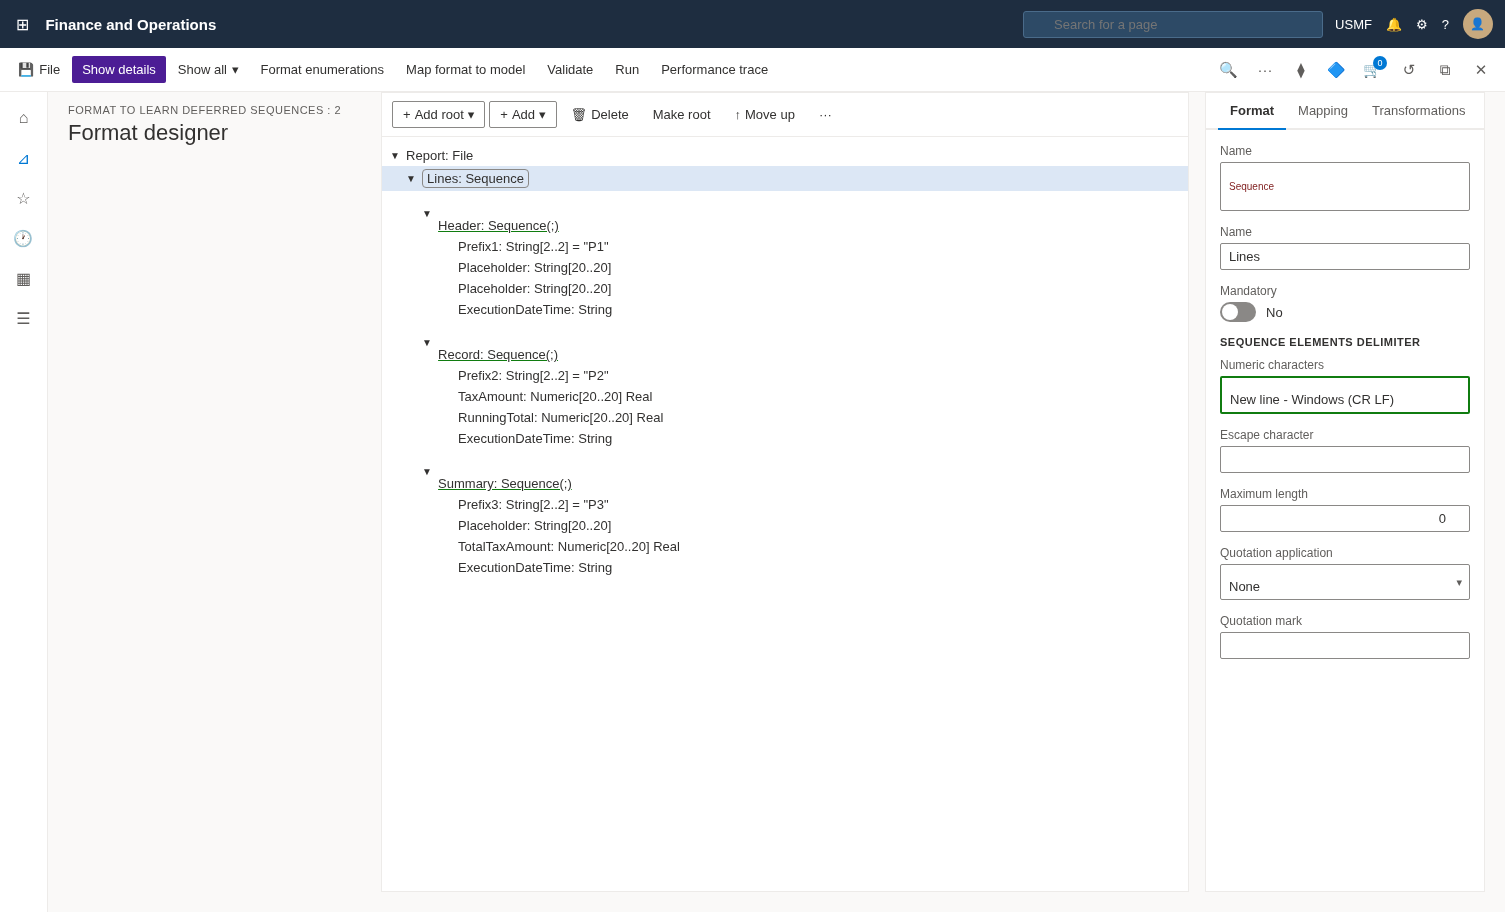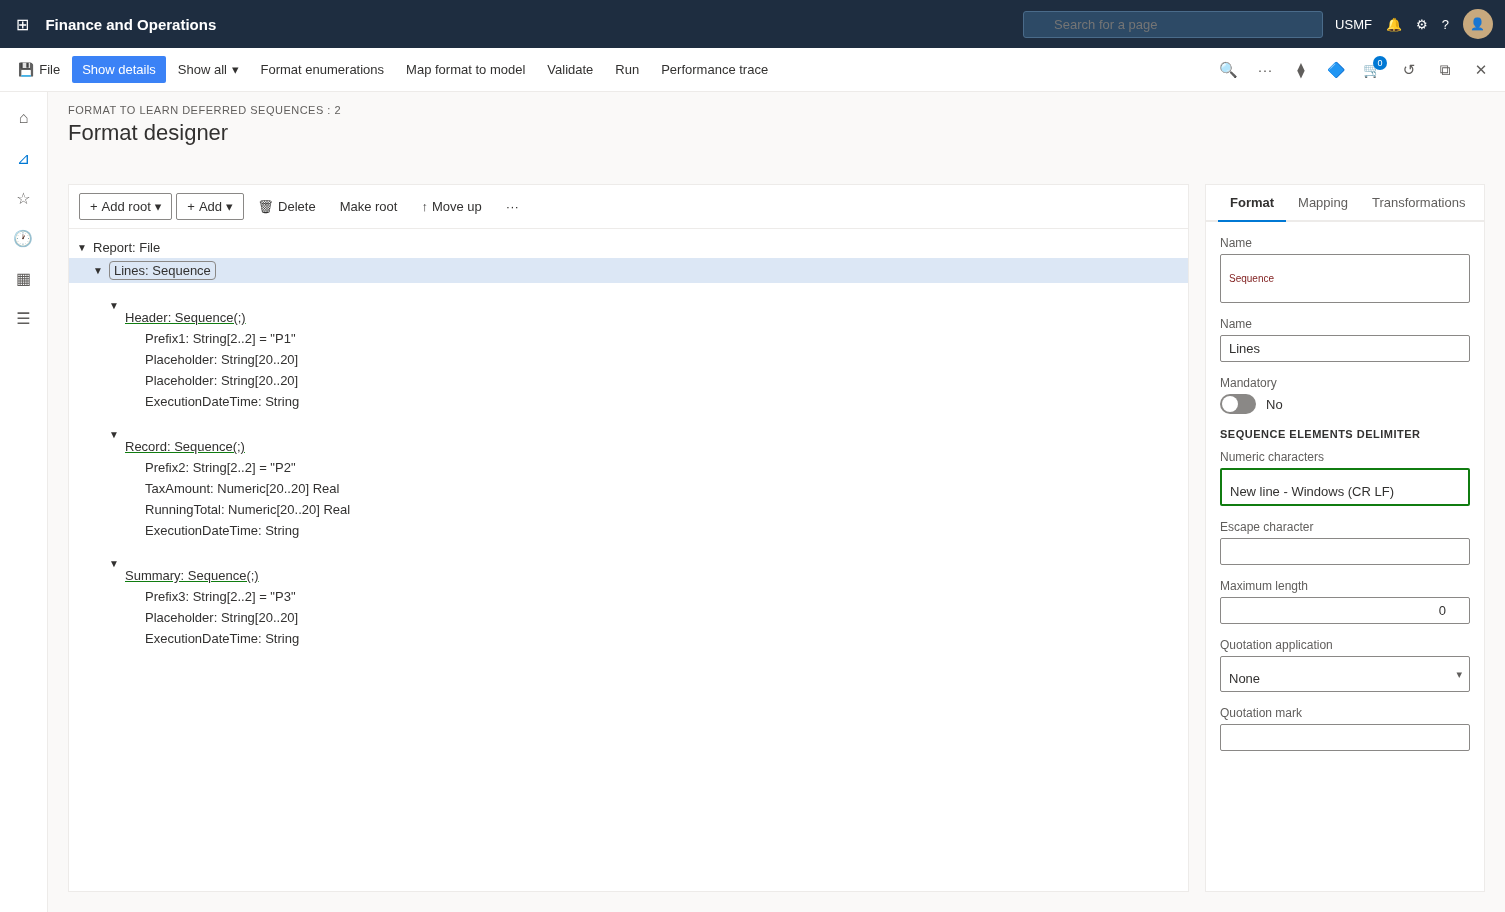--- a/index.html
+++ b/index.html
@@ -50,21 +50,21 @@
       padding: 6px 10px;
       border: none;
       background: transparent;
       cursor: pointer;
       font-size: 13px;
       color: #323130;
       border-radius: 2px;
       white-space: nowrap;
     }
     .cmd-btn.active {
-      background: #3b82f6;
+      background: #4c1d95;
       color: #fff;
     }
     .cmd-right { margin-left: auto; display: flex; align-items: center; gap: 4px; }
     .cmd-icon-btn {
       width: 32px; height: 32px;
       display: flex; align-items: center; justify-content: center;
       border: none; background: transparent; cursor: pointer;
       border-radius: 2px; font-size: 15px; color: #605e5c;
     }
     .badge-btn { position: relative; }
@@ -91,24 +91,23 @@
       width: 36px; height: 36px;
       display: flex; align-items: center; justify-content: center;
       border-radius: 2px; cursor: pointer; color: #605e5c; font-size: 16px;
     }
     .sidebar-icon.active { color: #0078d4; }
 
     
     .content-area {
       flex: 1;
       display: flex;
-      flex-direction: column;
+      flex-direction: row;
       background: #faf9f8;
       overflow: hidden;
-      gap: 30px;
     }
 
     
     .page-header {
       padding: 12px 20px 8px 20px;
       background: #faf9f8;
     }
     .breadcrumb { font-size: 11px; color: #605e5c; text-transform: uppercase; letter-spacing: 0.5px; margin-bottom: 4px; }
     .page-title { font-size: 22px; font-weight: 300; color: #323130; }
 
@@ -456,20 +455,24 @@
           <div class="tree-item" style="padding-left: 60px;">
             <span class="tree-arrow"></span>
             <span class="item-label">Prefix3: String[2..2] = "P3"</span>
           </div>
 
           <div class="tree-item" style="padding-left: 60px;">
             <span class="tree-arrow"></span>
             <span class="item-label">Placeholder: String[20..20]</span>
           </div>
 
+          <div class="tree-item" style="padding-left: 60px;">
+            <span class="tree-arrow"></span>
+            <span class="item-label">TotalTaxAmount: Numeric[20..20] Real</span>
+          </div>
 
           <div class="tree-item" style="padding-left: 60px;">
             <span class="tree-arrow"></span>
             <span class="item-label">ExecutionDateTime: String</span>
           </div>
 
         </div>
       </div>
 
       <div class="props-panel">

